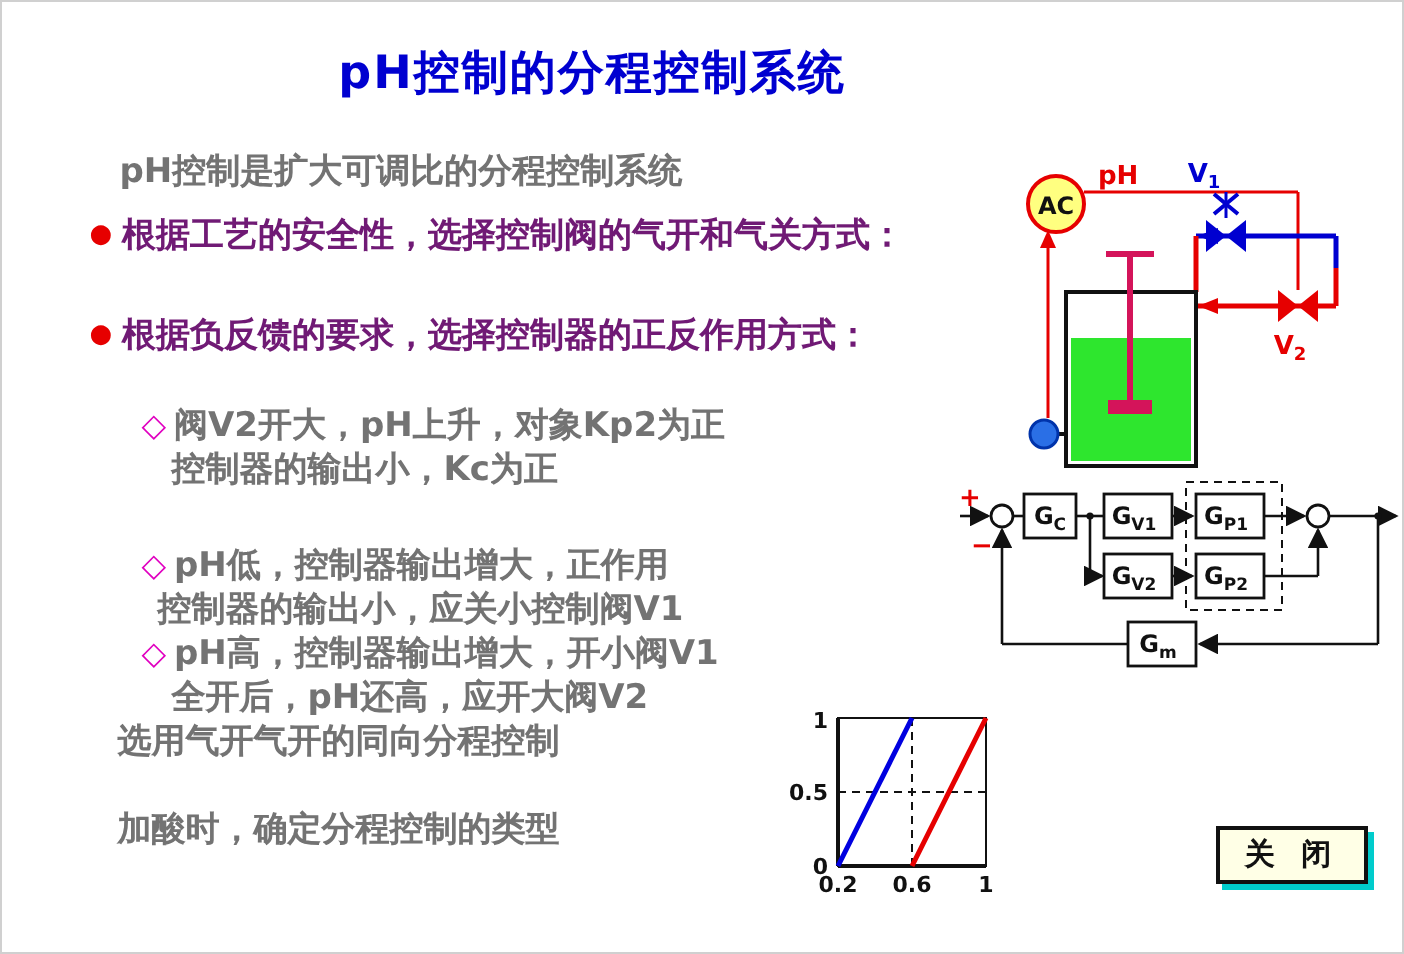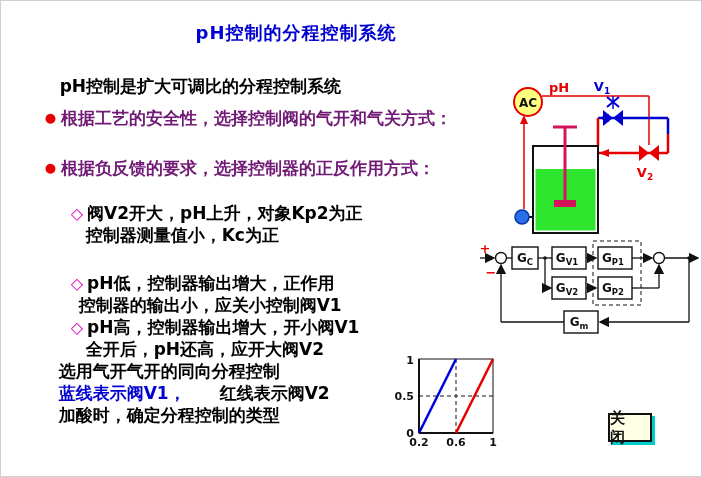--- a/index.html
+++ b/index.html
@@ -3,35 +3,35 @@
 <meta charset="utf-8">
 <style>
   html,body{margin:0;padding:0;background:#ffffff;}
   #slide{
     position:relative;width:702px;height:477px;background:#ffffff;
     overflow:hidden;border:1px solid #d0d0d0;box-sizing:border-box;
     font-family:"DejaVu Sans",sans-serif;
   }
   .title{
     position:absolute;top:20px;left:60px;width:470px;text-align:center;
-    font-size:18px;font-weight:bold;color:#0000d0;letter-spacing:1px;
+    font-size:23px;font-weight:bold;color:#0000d0;letter-spacing:1px;
   }
   .line{
     position:absolute;font-weight:bold;font-size:17px;line-height:22px;
     white-space:pre;
   }
   .seg{display:inline;}
-  .c-red{color:#000000}
+  .c-red{color:#737373}
   .c-blue{color:#0000d0}
   .c-black{color:#701a75}
   .bullet{font-size:13px;margin-right:5px;vertical-align:2px;color:#e60000}
   .diamond{font-size:16px;margin-right:4px;color:#e000c0}
   svg{position:absolute;overflow:visible;}
   #close-btn{
-    position:absolute;left:607px;top:412px;width:44px;height:29px;
+    position:absolute;left:607px;top:412px;width:76px;height:29px;
     background:#ffffe6;border:2px solid #111;box-shadow:3px 3px 0 #00cccc;
     display:flex;align-items:center;justify-content:center;
     font-size:15px;font-weight:bold;color:#111;cursor:pointer;letter-spacing:4px;
     box-sizing:border-box;
   }
   .svgtext{font-family:"DejaVu Sans",sans-serif;font-weight:bold;}
 </style>
 </head>
 <body>
 
@@ -45,39 +45,36 @@
   <div class="line" style="top:84px;left:20px">
     <span class="bullet">●</span><span class="seg c-black">根据工艺的安全性，选择控制阀的气开和气关方式：</span>
   </div>
   <div class="line" style="top:134px;left:20px">
     <span class="bullet">●</span><span class="seg c-black">根据负反馈的要求，选择控制器的正反作用方式：</span>
   </div>
   <div class="line" style="top:179px;left:46px">
     <span class="diamond">◇</span><span class="seg c-red">阀V2开大，pH上升，对象Kp2为正</span>
   </div>
   <div class="line" style="top:201px;left:61px">
-    <span class="seg c-red">控制器测量值小，Kc为正</span>
+    <span class="seg c-red">控制器的输出小，Kc为正</span>
   </div>
   <div class="line" style="top:249px;left:46px">
     <span class="diamond">◇</span><span class="seg c-red">pH低，控制器输出增大，正作用</span>
   </div>
   <div class="line" style="top:271px;left:54px">
     <span class="seg c-red">控制器的输出小，应关小控制阀V1</span>
   </div>
   <div class="line" style="top:293px;left:46px">
     <span class="diamond">◇</span><span class="seg c-red">pH高，控制器输出增大，开小阀V1</span>
   </div>
   <div class="line" style="top:315px;left:61px">
     <span class="seg c-red">全开后，pH还高，应开大阀V2</span>
   </div>
   <div class="line" style="top:337px;left:34px">
     <span class="seg c-red">选用气开气开的同向分程控制</span>
-  </div>
-  <div class="line" style="top:359px;left:34px">
-    <span class="seg c-blue">蓝线表示阀V1，　　</span><span class="seg c-red">红线表示阀V2</span>
   </div>
   <div class="line" style="top:381px;left:34px">
     <span class="seg c-red">加酸时，确定分程控制的类型</span>
   </div>
 
   <svg style="left:480px;top:75px;width:222px;height:165px" viewBox="480 75 222 165">
 
     <g>
       <path d="M541,95 H648" stroke="#e60000" stroke-width="1.5" fill="none"></path>
       <path d="M648,95 V144" stroke="#e60000" stroke-width="1.5" fill="none"></path>

